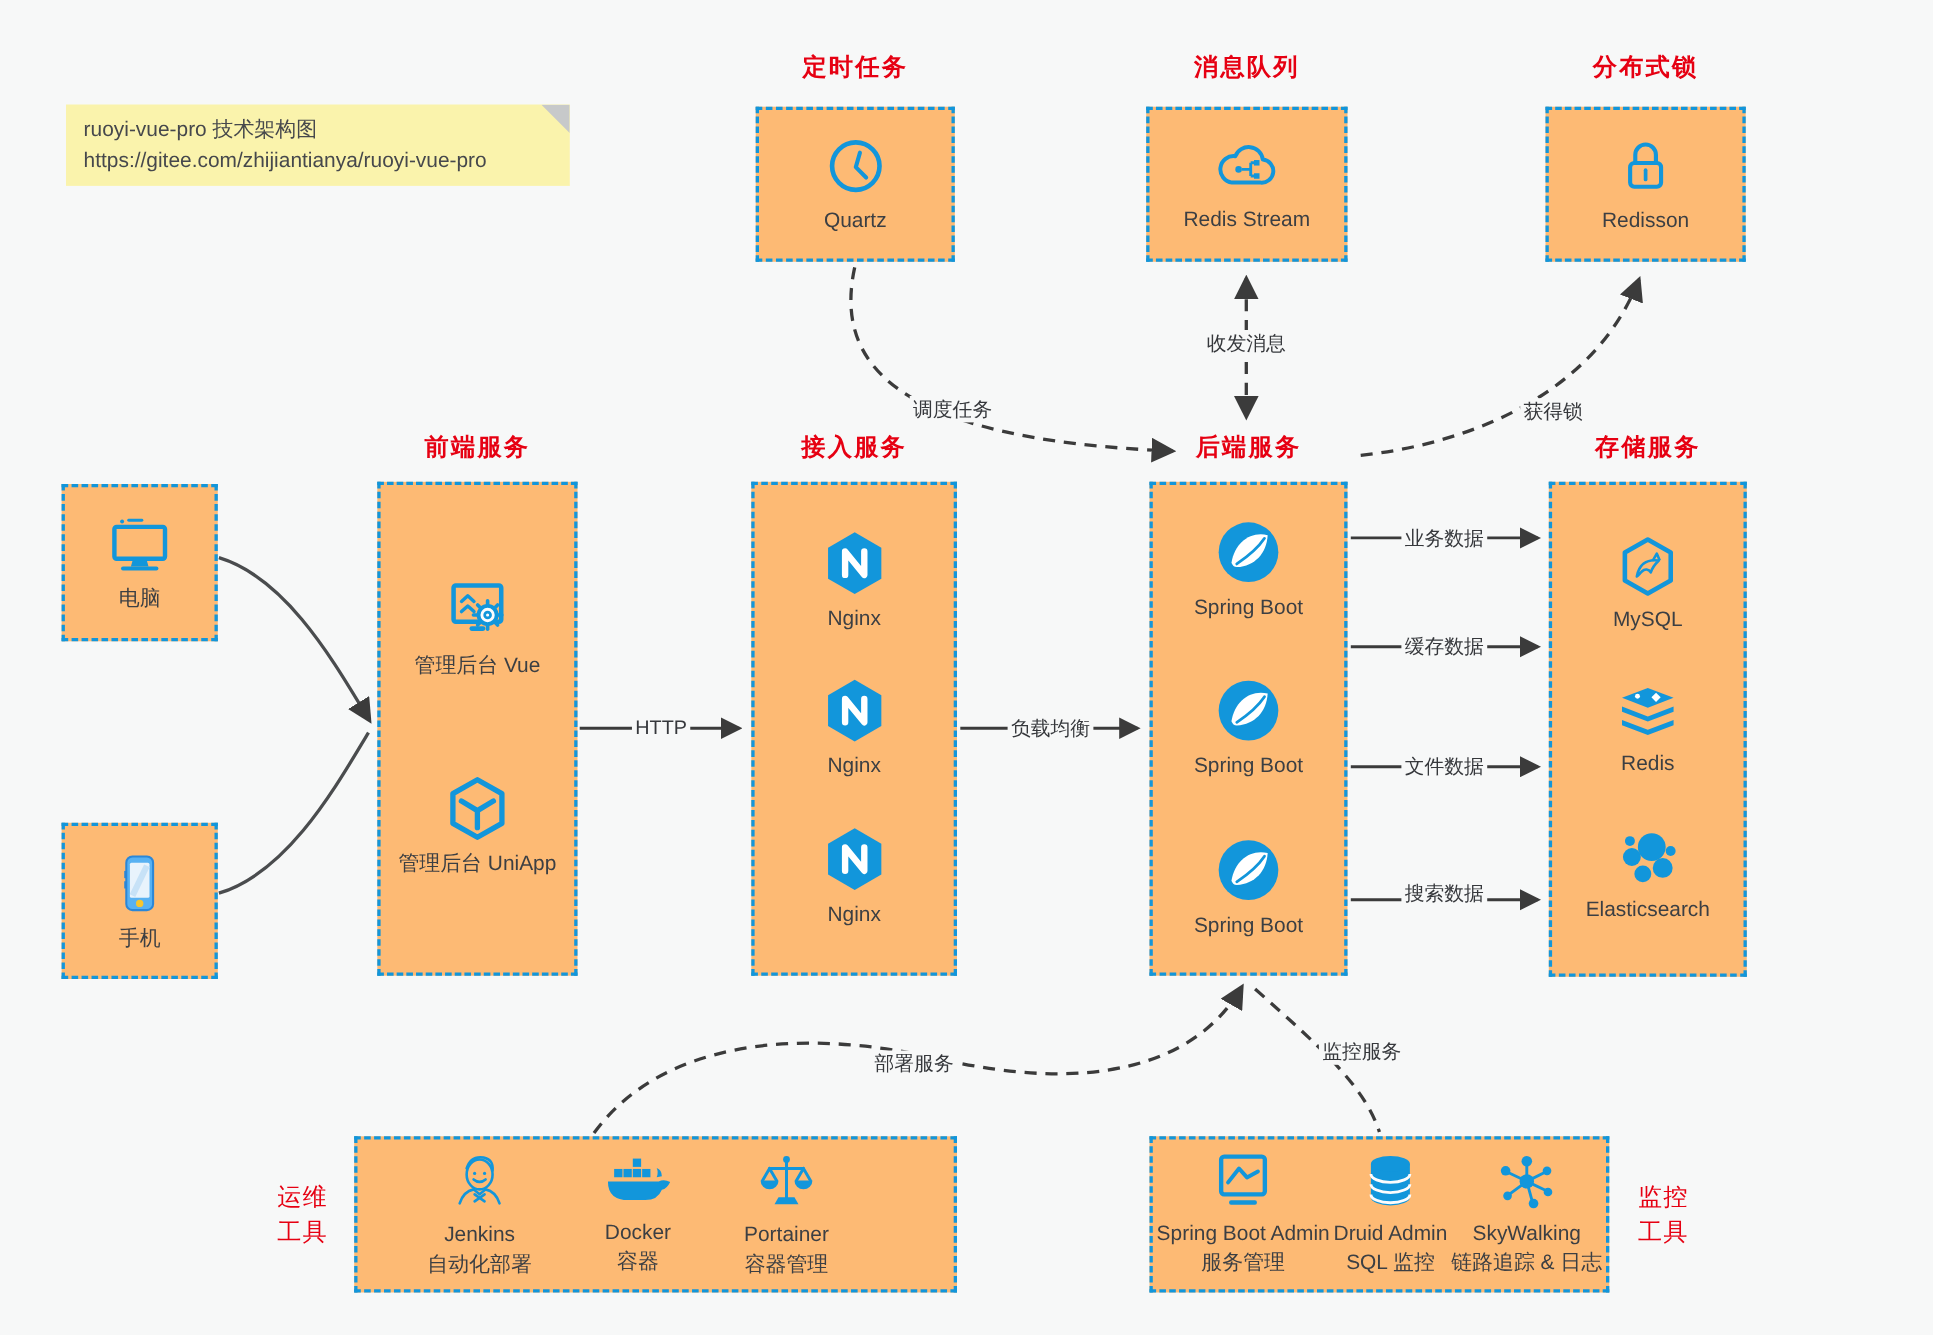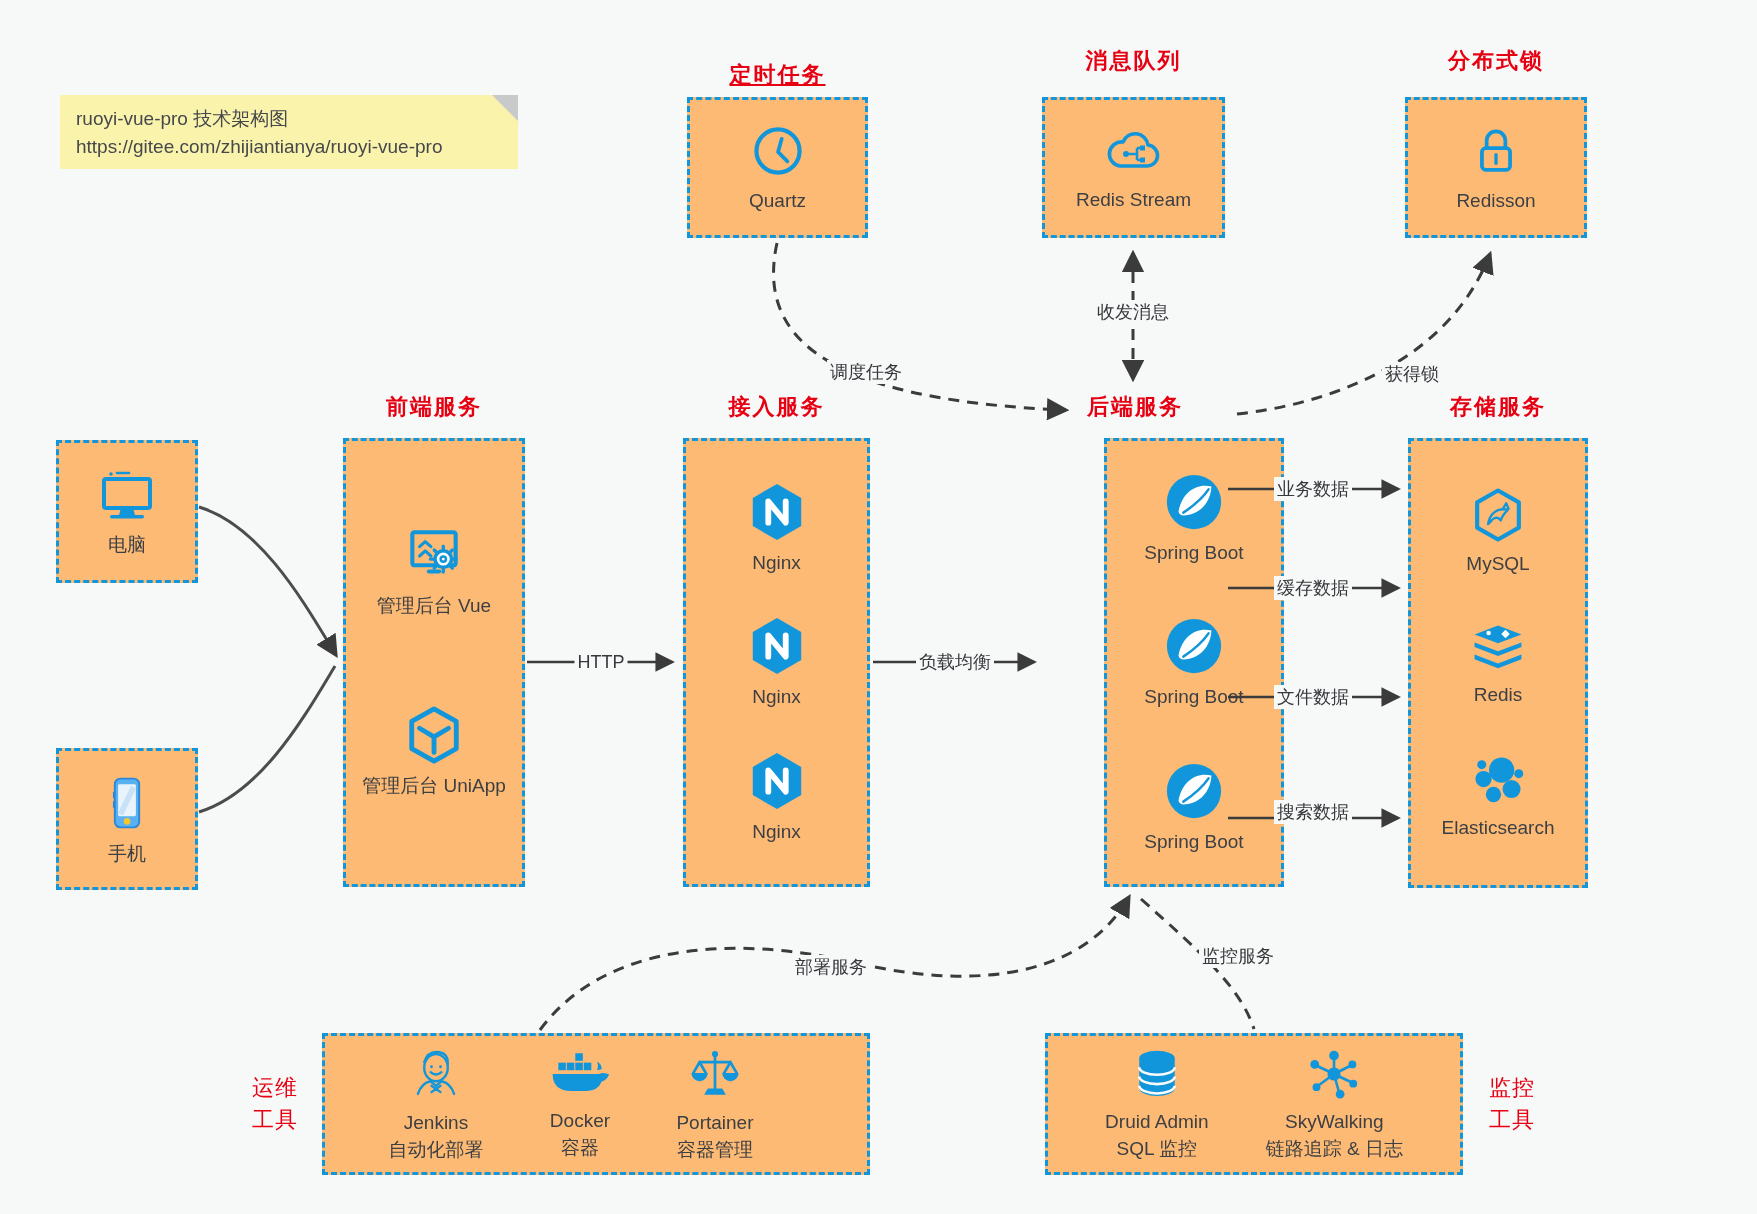--- a/index.html
+++ b/index.html
@@ -88,21 +88,21 @@
   <path d="M540 1030 C600 948 722 932 856 963 C986 993 1086 972 1129 897" fill="none" stroke="var(--arrow)" stroke-width="3" stroke-dasharray="11 8" marker-end="url(#ah)"></path>
 
   <path d="M1141 899 C1198 950 1240 986 1254 1029" fill="none" stroke="var(--arrow)" stroke-width="3" stroke-dasharray="11 8"></path>
 </svg>
 
 <div class="note">
   <div>ruoyi-vue-pro 技术架构图</div>
   <div>https://gitee.com/zhijiantianya/ruoyi-vue-pro</div>
 </div>
 
-<div class="gtitle" style="left:687px;top:60px;width:181px;text-decoration:underline;">定时任务</div>
+<div class="gtitle" style="left:687px;top:46px;width:181px;">定时任务</div>
 <div class="gtitle" style="left:1042px;top:46px;width:183px;">消息队列</div>
 <div class="gtitle" style="left:1405px;top:46px;width:182px;">分布式锁</div>
 <div class="gtitle" style="left:343px;top:392px;width:182px;">前端服务</div>
 <div class="gtitle" style="left:683px;top:392px;width:187px;">接入服务</div>
 <div class="gtitle" style="left:1045px;top:392px;width:180px;">后端服务</div>
 <div class="gtitle" style="left:1408px;top:392px;width:180px;">存储服务</div>
 <div class="side-title" style="left:240px;top:1072px;width:70px;">
   <div>运维</div>
   <div>工具</div>
 </div>
@@ -219,21 +219,21 @@
   </div>
   <div class="item">
     <svg class="icon" width="62" height="62" viewBox="0 0 64 64">
       <polygon points="32,3 57,17.5 57,46.5 32,61 7,46.5 7,17.5" fill="var(--blue)"></polygon>
       <path d="M23 43 V21 L41 43 V21" fill="none" stroke="#fff" stroke-width="6" stroke-linecap="round" stroke-linejoin="round"></path>
     </svg>
     <span class="lbl">Nginx</span>
   </div>
 </div>
 
-<div class="box" style="left:1104px;top:438px;width:180px;height:449px;gap:20px;">
+<div class="box" style="left:1045px;top:438px;width:180px;height:449px;gap:20px;">
   <div class="item">
     <svg class="icon" width="62" height="62" viewBox="0 0 64 64">
       <circle cx="32" cy="32" r="28" fill="var(--blue)"></circle>
       <path d="M16 42 C19 23 34 12 50 16 C49 33 38 45 21 46 C18.5 46 17 44.5 16 42 Z" fill="#fff"></path>
       <path d="M21 43 C30 37 41 28 47 19" fill="none" stroke="var(--blue)" stroke-width="2.6" stroke-linecap="round"></path>
     </svg>
     <span class="lbl">Spring Boot</span>
   </div>
   <div class="item">
     <svg class="icon" width="62" height="62" viewBox="0 0 64 64">
@@ -328,20 +328,29 @@
       <path d="M6 31 A9 9 0 0 0 24 31 Z" fill="var(--blue)"></path>
       <path d="M40 31 A9 9 0 0 0 58 31 Z" fill="var(--blue)"></path>
       <path d="M24 48 H40 L44 55 H20 Z" fill="var(--blue)"></path>
     </svg>
     <span class="lbl">Portainer</span>
     <span class="sub" style="margin-top:-6px">容器管理</span>
   </div>
 </div>
 
 <div class="box row" style="left:1045px;top:1033px;width:418px;height:142px;">
+  <div class="item">
+    <svg class="icon" width="58" height="56" viewBox="0 0 64 62">
+      <rect x="10" y="6" width="44" height="38" rx="3" fill="none" stroke="var(--blue)" stroke-width="4.4"></rect>
+      <path d="M17 32 L28 18 L36 27 L47 21" fill="none" stroke="var(--blue)" stroke-width="4" stroke-linecap="round" stroke-linejoin="round"></path>
+      <rect x="18" y="50" width="28" height="4.4" rx="2" fill="var(--blue)"></rect>
+    </svg>
+    <span class="lbl">Spring Boot Admin</span>
+    <span class="sub" style="margin-top:-6px">服务管理</span>
+  </div>
   <div class="item">
     <svg class="icon" width="54" height="56" viewBox="0 0 64 64">
       <path d="M11 13 V49 A21 9 0 0 0 53 49 V13 Z" fill="var(--blue)"></path>
       <ellipse cx="32" cy="13" rx="21" ry="8.5" fill="var(--blue)"></ellipse>
       <path d="M11 24 A21 9 0 0 0 53 24" fill="none" stroke="#fcfcfd" stroke-width="3"></path>
       <path d="M11 35 A21 9 0 0 0 53 35" fill="none" stroke="#fcfcfd" stroke-width="3"></path>
       <path d="M11 46 A21 9 0 0 0 53 46" fill="none" stroke="#fcfcfd" stroke-width="3"></path>
     </svg>
     <span class="lbl">Druid Admin</span>
     <span class="sub" style="margin-top:-6px">SQL 监控</span>

